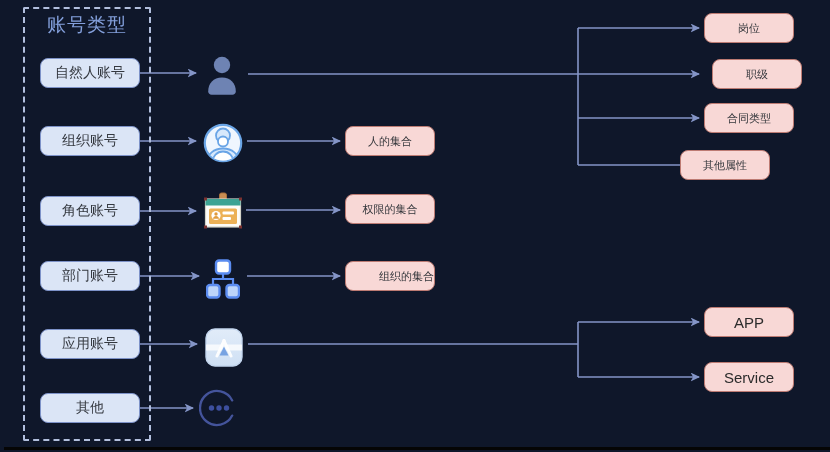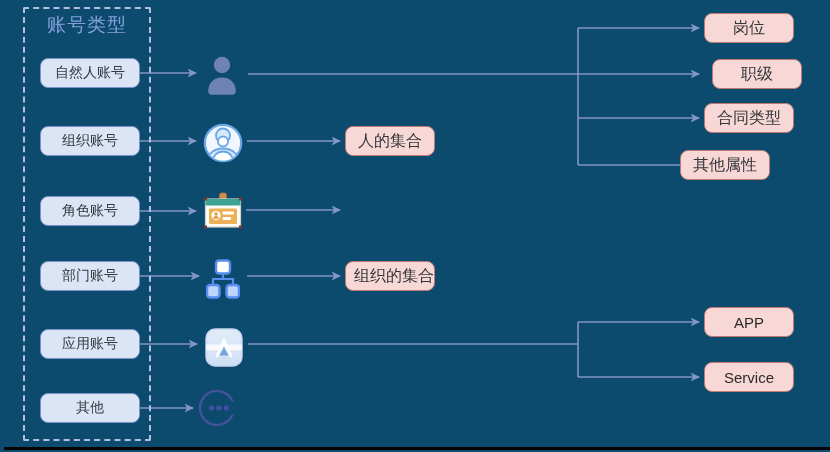--- a/index.html
+++ b/index.html
@@ -1,17 +1,17 @@
 <!DOCTYPE html>
 <html><head>
 <meta charset="utf-8">
 <style>
   html,body{margin:0;padding:0;background:#ffffff;}
   .stage{
-    position:relative;width:830px;height:452px;background:#0c4a6e;overflow:hidden;
+    position:relative;width:830px;height:452px;background:#0f172a;overflow:hidden;
     font-family:"Liberation Sans",sans-serif;
   }
   .stage *{box-sizing:border-box;}
   .connector-layer{position:absolute;left:0;top:0;width:830px;height:452px;}
 
   .account-panel{
     position:absolute;left:23px;top:7px;width:128px;height:434px;
     border:2px dashed #b2bfdd;border-radius:2px;background:transparent;
   }
   .panel-title{
@@ -22,21 +22,21 @@
   .node-blue{
     position:absolute;left:40px;width:100px;height:30px;
     background:#dbe5f6;border:1.5px solid #7d92c8;border-radius:8px;
     display:flex;align-items:center;justify-content:center;
     font-size:14px;color:#34383f;
   }
   .node-pink{
     position:absolute;width:90px;height:30px;
     background:#f8d8d6;border:1.5px solid #bd7b73;border-radius:8px;
     display:flex;align-items:center;justify-content:center;
-    font-size:16px;color:#33363b;
+    font-size:11px;color:#33363b;
   }
   .node-pink.en{font-size:15px;color:#2b2b2b;}
 
   .icon{position:absolute;}
 
   .bottom-divider{
     position:absolute;left:4px;top:447px;width:826px;height:3px;background:#050505;
   }
 </style>
 </head>
@@ -163,20 +163,23 @@
   <svg class="icon" style="left:199px;top:388px;" width="40" height="40" viewBox="0 0 40 40">
     <path d="M33.2 12.4 A17 17 0 1 0 33.2 27.6" fill="none" stroke="#44549b" stroke-width="2.3" stroke-linecap="round"></path>
     <circle cx="12.5" cy="20" r="2.7" fill="#3d4f9e"></circle>
     <circle cx="20" cy="20" r="2.7" fill="#3d4f9e"></circle>
     <circle cx="27.5" cy="20" r="2.7" fill="#3d4f9e"></circle>
   </svg>
 
   <div class="node-pink" style="left:345px;top:126px;">
       <span>人的集合</span>
     </div>
+  <div class="node-pink" style="left:345px;top:194px;">
+      <span>权限的集合</span>
+    </div>
   <div class="node-pink" style="left:345px;top:261px;justify-content:flex-end;">
       <span>组织的集合</span>
     </div>
 
   <div class="node-pink" style="left:704px;top:13px;">
       <span>岗位</span>
     </div>
   <div class="node-pink" style="left:704px;top:59px;margin-left:8px;">
       <span>职级</span>
     </div>

